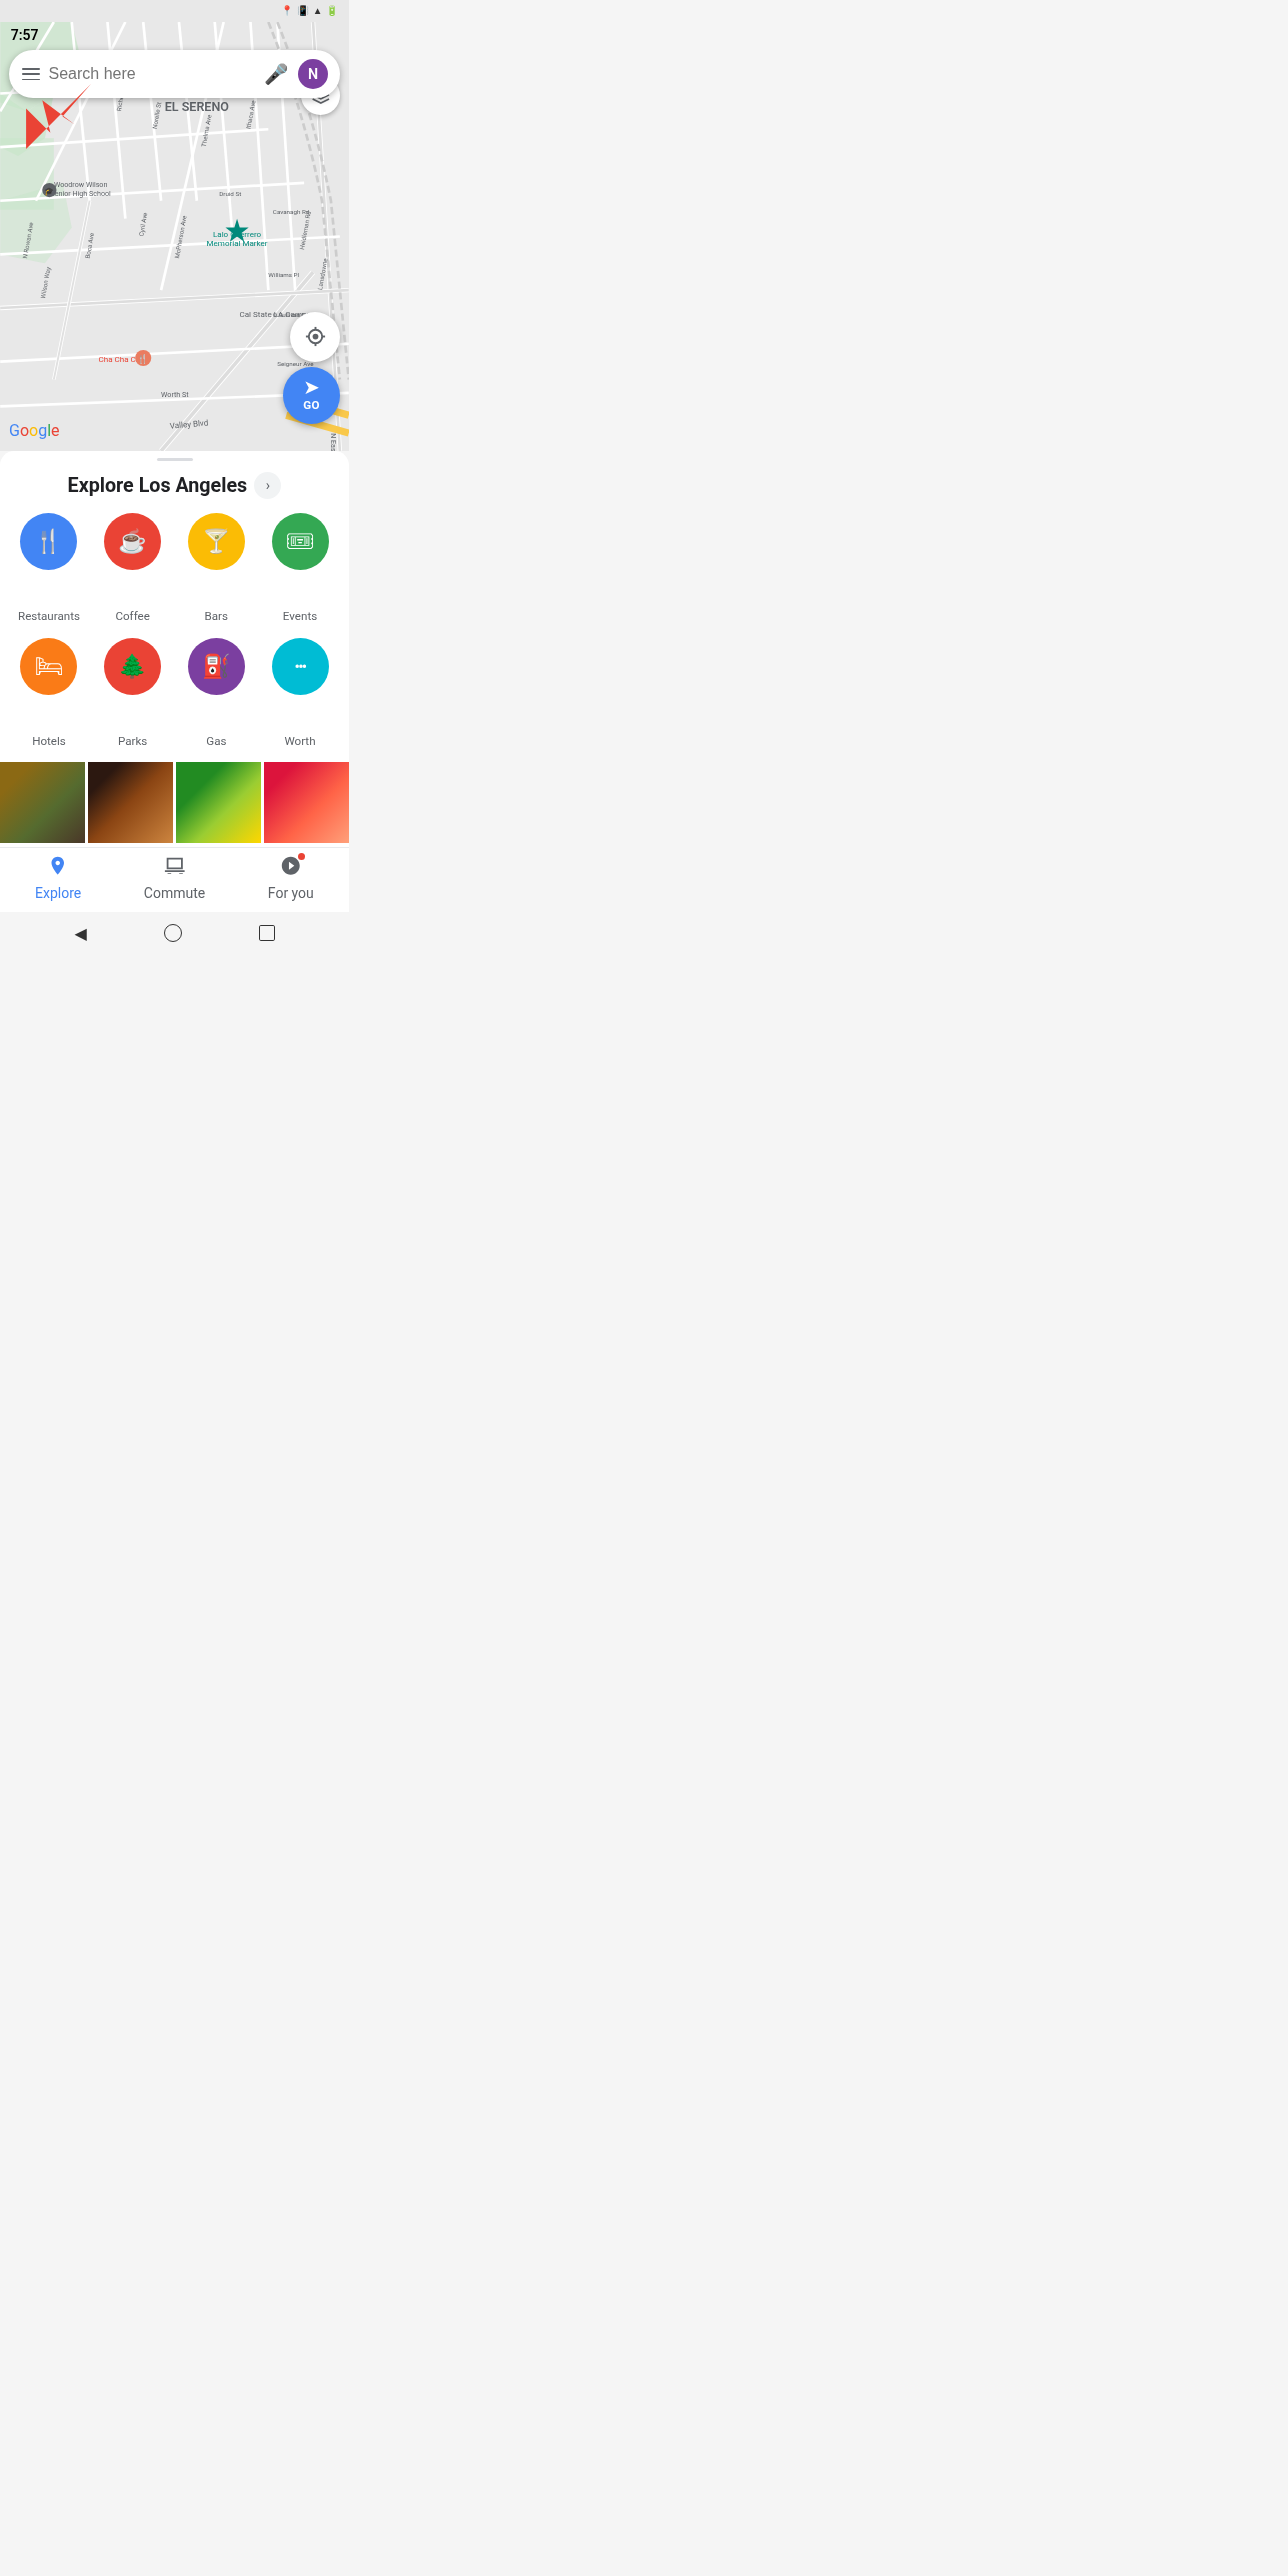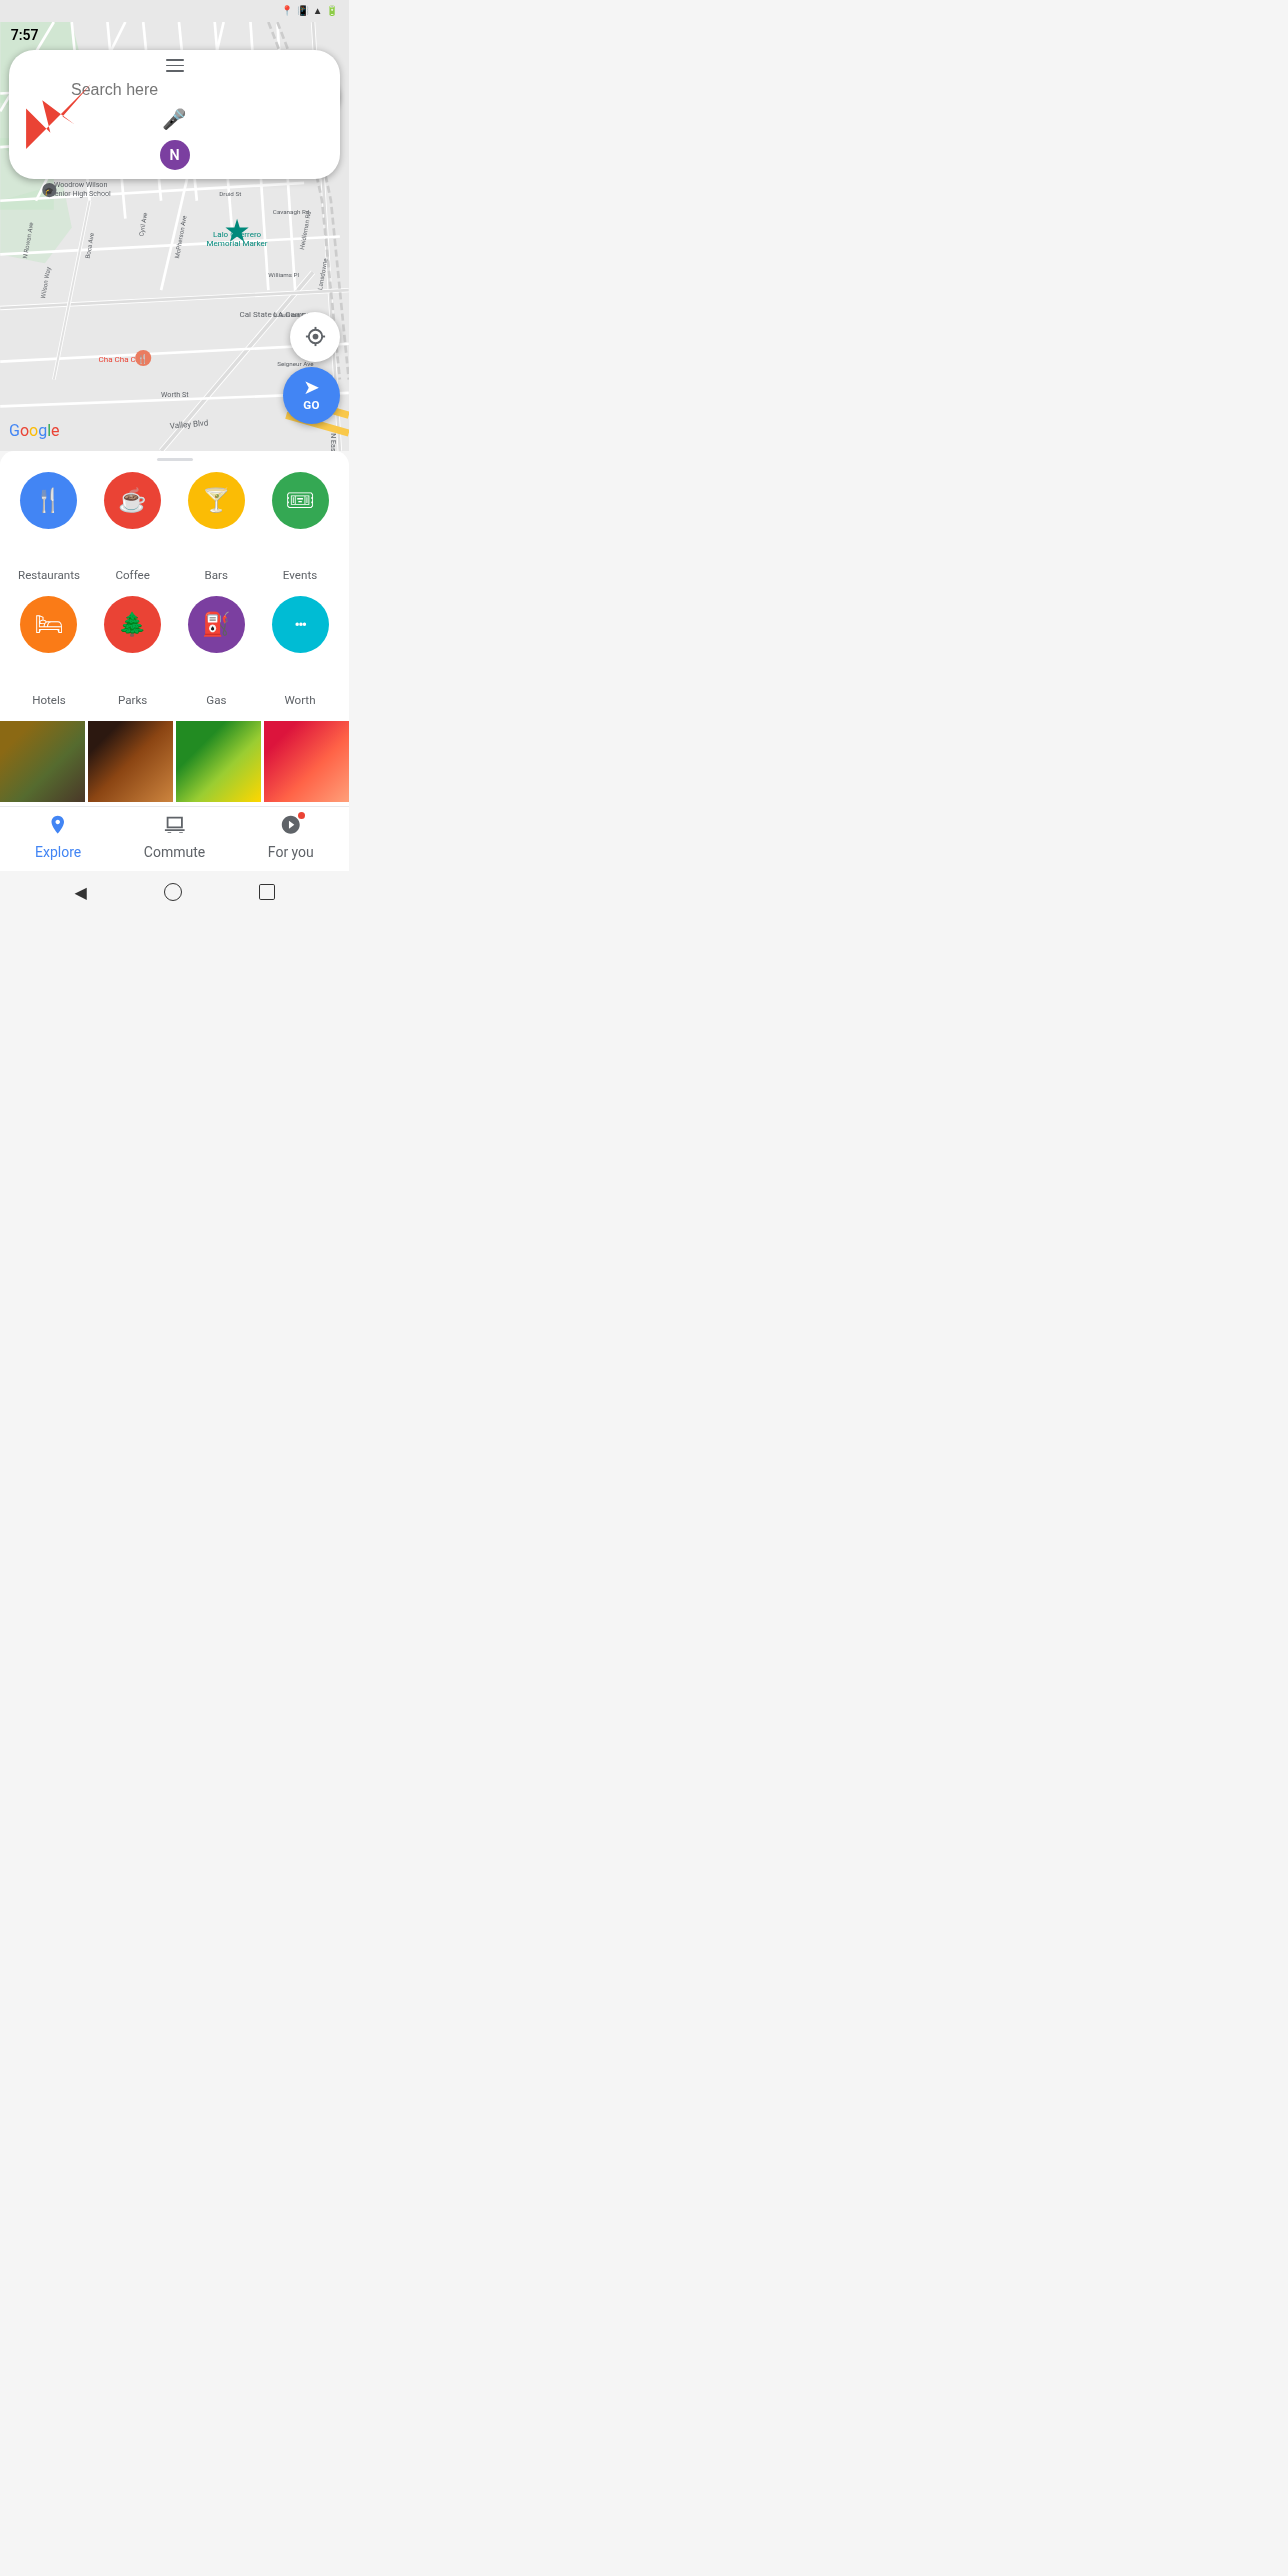--- a/index.html
+++ b/index.html
@@ -50,21 +50,20 @@
       padding: 7.2px 9px;
     }
     .search-bar {
       background: #fff;
       border-radius: 25px;
       display: flex;
       align-items: center;
       padding: 9px 12.5px;
       box-shadow: 0 1.8px 7.2px rgba(0,0,0,0.3);
       gap: 9px;
-      flex-direction: column;
     }
     .hamburger-icon {
       display: flex;
       flex-direction: column;
       gap: 3.6px;
       cursor: pointer;
       flex-shrink: 0;
     }
     .hamburger-icon span {
       display: block;
@@ -513,20 +512,24 @@
 
   
   <div class="google-logo">
     <span class="g-blue">G</span><span class="g-red">o</span><span class="g-yellow">o</span><span class="g-blue">g</span><span class="g-green">l</span><span class="g-red">e</span>
   </div>
 </div>
 
 <div class="bottom-panel">
   <div class="drag-handle"></div>
 
+  <div class="explore-header">
+    <span class="explore-title">Explore Los Angeles</span>
+    <div class="explore-arrow">›</div>
+  </div>
 
   <div class="category-grid">
     <div class="category-item">
       <div class="category-icon cat-restaurants">🍴</div>
       <span class="category-label">Restaurants</span>
     </div>
     <div class="category-item">
       <div class="category-icon cat-coffee">☕</div>
       <span class="category-label">Coffee</span>
     </div>

